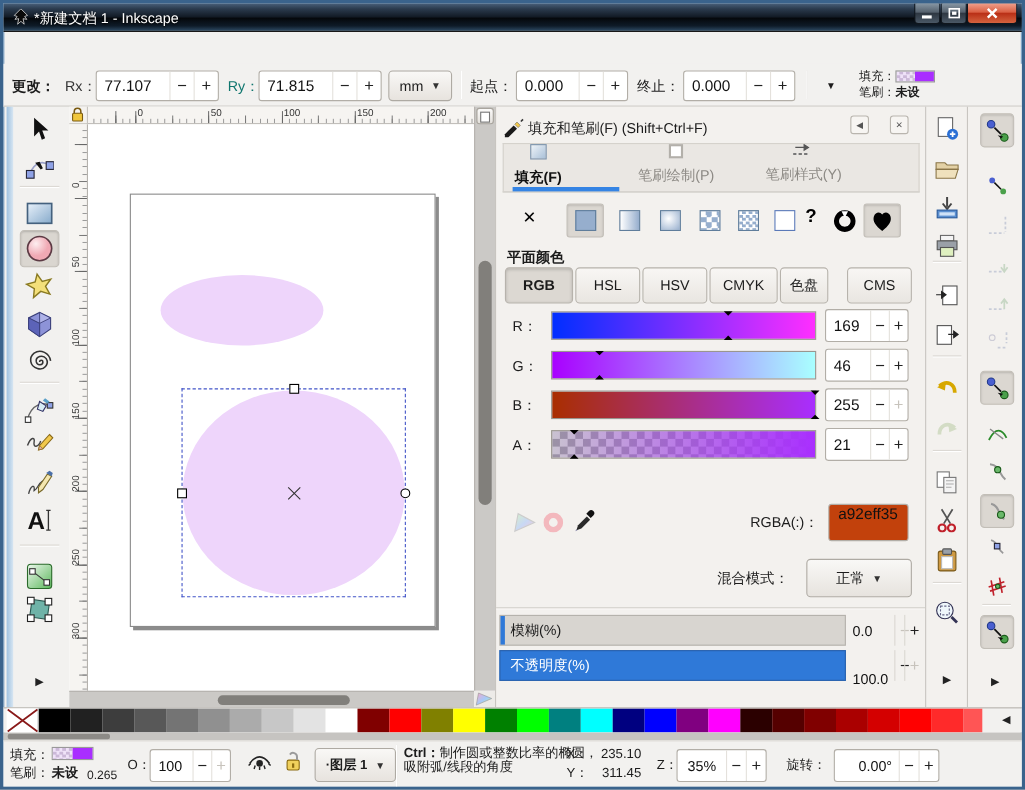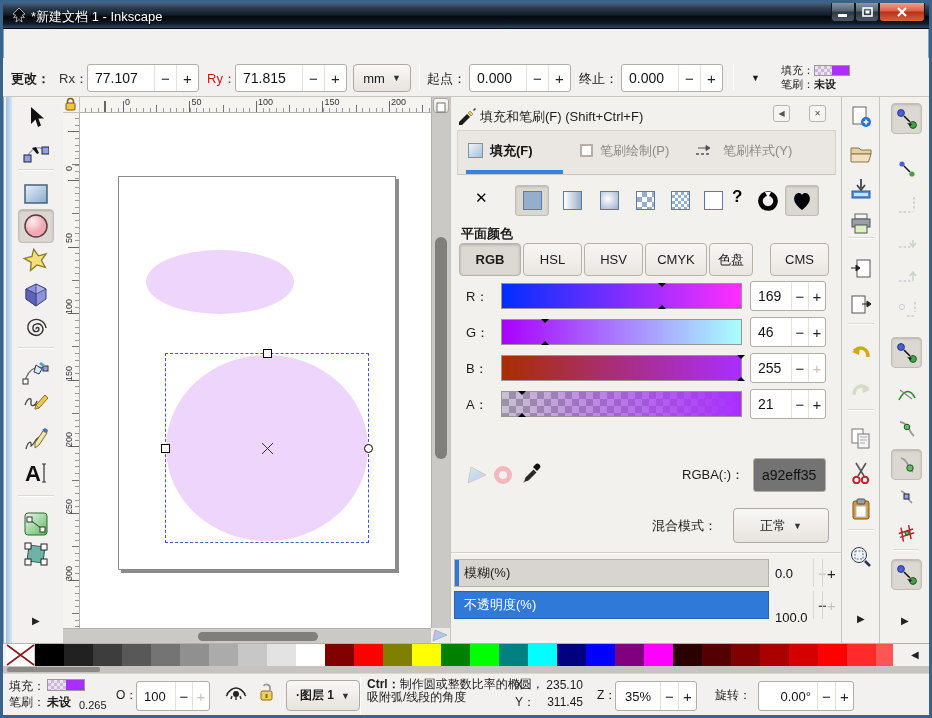--- a/index.html
+++ b/index.html
@@ -78,42 +78,42 @@
   #h-scroll{left:0;top:531px;width:368px;height:15px;background:#cbc9c6;border-top:1px solid #b5b2ad;}
   #h-thumb{left:135px;top:3px;width:120px;height:9px;background:#817f7b;border-radius:5px;}
   #canvas-corner-btn{left:368px;top:531px;width:19px;height:15px;background:#edebe8;}
 
   
   #dock{left:447px;top:94px;width:391px;height:546px;background:#f3f1ee;border-left:1px solid #c8c5c0;}
   #dock-title{left:29px;top:11px;font-size:13px;color:#1c1c1c;}
   .dock-hbtn{position:absolute;top:8px;width:17px;height:17px;border:1px solid #b9b5ae;border-radius:3px;background:#f7f5f2;
     display:flex;align-items:center;justify-content:center;font-size:8px;color:#555;}
   #tabbar{left:6px;top:33px;width:379px;height:45px;background:#eae7e3;border:1px solid #d5d2cc;border-bottom:1px solid #c8c5c0;}
-  .ftab{position:absolute;top:0;height:39px;display:flex;align-items:center;gap:7px;font-size:13px;}
+  .ftab{position:absolute;top:0;height:39px;display:flex;align-items:center;gap:7px;font-size:13px;flex-direction:column;}
   .ftab .txt{color:#8d8a85;}
   .ftab.active .txt{color:#111;font-weight:bold;}
   #tab-underline{left:8px;top:39px;width:97px;height:4px;background:#3584e4;}
   .fillrow-btn{position:absolute;top:88px;width:34px;height:31px;display:flex;align-items:center;justify-content:center;border-radius:3px;}
   .fillrow-btn.pressed{background:#dbd7d1;border:1px solid #c2beb7;box-shadow:inset 0 1px 2px rgba(0,0,0,.15);}
   .sq{width:19px;height:19px;border:1px solid #5f7d9b;}
   #flat-color-label{left:10px;top:128px;font-size:13px;font-weight:bold;color:#1c1c1c;}
   .modetab{position:absolute;top:146px;height:33px;border:1px solid #b7b3ac;border-radius:4px;
     background:linear-gradient(#f8f6f4,#e9e6e1);display:flex;align-items:center;justify-content:center;font-size:13px;color:#1c1c1c;}
   .modetab.pressed{background:#dcd8d2;box-shadow:inset 0 1px 3px rgba(0,0,0,.2);font-weight:bold;}
   .srow-label{position:absolute;left:15px;font-size:13px;color:#1c1c1c;}
   .sbar{position:absolute;left:50px;width:241px;height:26px;border:1px solid #9a968f;}
   .smark{position:absolute;top:-1px;bottom:-1px;width:0;}
   .smark::before{content:"";position:absolute;left:-4px;top:0;border:4px solid transparent;border-top-color:#000;}
   .smark::after{content:"";position:absolute;left:-4px;bottom:0;border:4px solid transparent;border-bottom-color:#000;}
   .sspin{left:299px;width:76px;height:30px;}
   .sspin .val{font-size:14px;}
   .sspin .sbtn{width:17px;}
   #rgba-label{position:absolute;font-size:13px;color:#1c1c1c;}
-  #rgba-field{left:302px;top:361px;width:73px;height:34px;background:#737373;border:1px solid #b2aea7;border-radius:3px;
-    display:flex;align-items:center;padding-left:8px;font-size:14px;color:#111;}
+  #rgba-field{left:302px;top:361px;width:73px;height:34px;background:#c2410c;border:1px solid #b2aea7;border-radius:3px;
+    display:flex;align-items:flex-start;padding-left:8px;font-size:14px;color:#111;}
   #blend-label{position:absolute;left:201px;top:420px;font-size:13px;color:#1c1c1c;}
   #blend-drop{left:282px;top:411px;width:96px;height:35px;}
   #dock-sep{left:0;top:455px;width:391px;height:1px;background:#d3d0cb;box-shadow:0 1px 0 #fbfaf8;}
   .fo-bar{position:absolute;left:3px;width:315px;height:28px;background:#d8d5d0;border:1px solid #b5b2ac;
     display:flex;align-items:center;padding-left:9px;font-size:13px;color:#1c1c1c;}
   .fo-bar.blue{background:#2f79d8;color:#fff;border-color:#2a62ac;}
   .fo-bar .sliver{position:absolute;left:0;top:0;bottom:0;width:4px;background:#2f79d8;}
   .fo-val{position:absolute;left:320px;width:42px;height:28px;display:flex;align-items:center;padding-left:4px;font-size:13px;color:#111;}
   .fo-btn{position:absolute;width:18px;height:28px;display:flex;align-items:center;justify-content:center;
     font-size:15px;color:#222;border-left:1px solid #dad7d2;}
@@ -178,21 +178,21 @@
 
 
   <div id="toolopts" class="abs">
     <span class="lbl" style="left:8px;font-weight:bold;">更改：</span>
     <span class="lbl" style="left:56px;color:#333;">Rx：</span>
     <div class="spin" style="left:84px;width:112px;">
       <span class="val">77.107</span>
       <span class="sbtn">−</span>
       <span class="sbtn">+</span>
     </div>
-    <span class="lbl" style="left:204px;color:#b91c1c;">Ry：</span>
+    <span class="lbl" style="left:204px;color:#0f766e;">Ry：</span>
     <div class="spin" style="left:232px;width:112px;">
       <span class="val">71.815</span>
       <span class="sbtn">−</span>
       <span class="sbtn">+</span>
     </div>
     <div class="dropbtn" style="left:350px;top:6px;width:58px;height:28px;">
       <span>mm</span>
         <span class="dar">▼</span>
     </div>
     <div class="vsep" style="left:416px;"></div>

